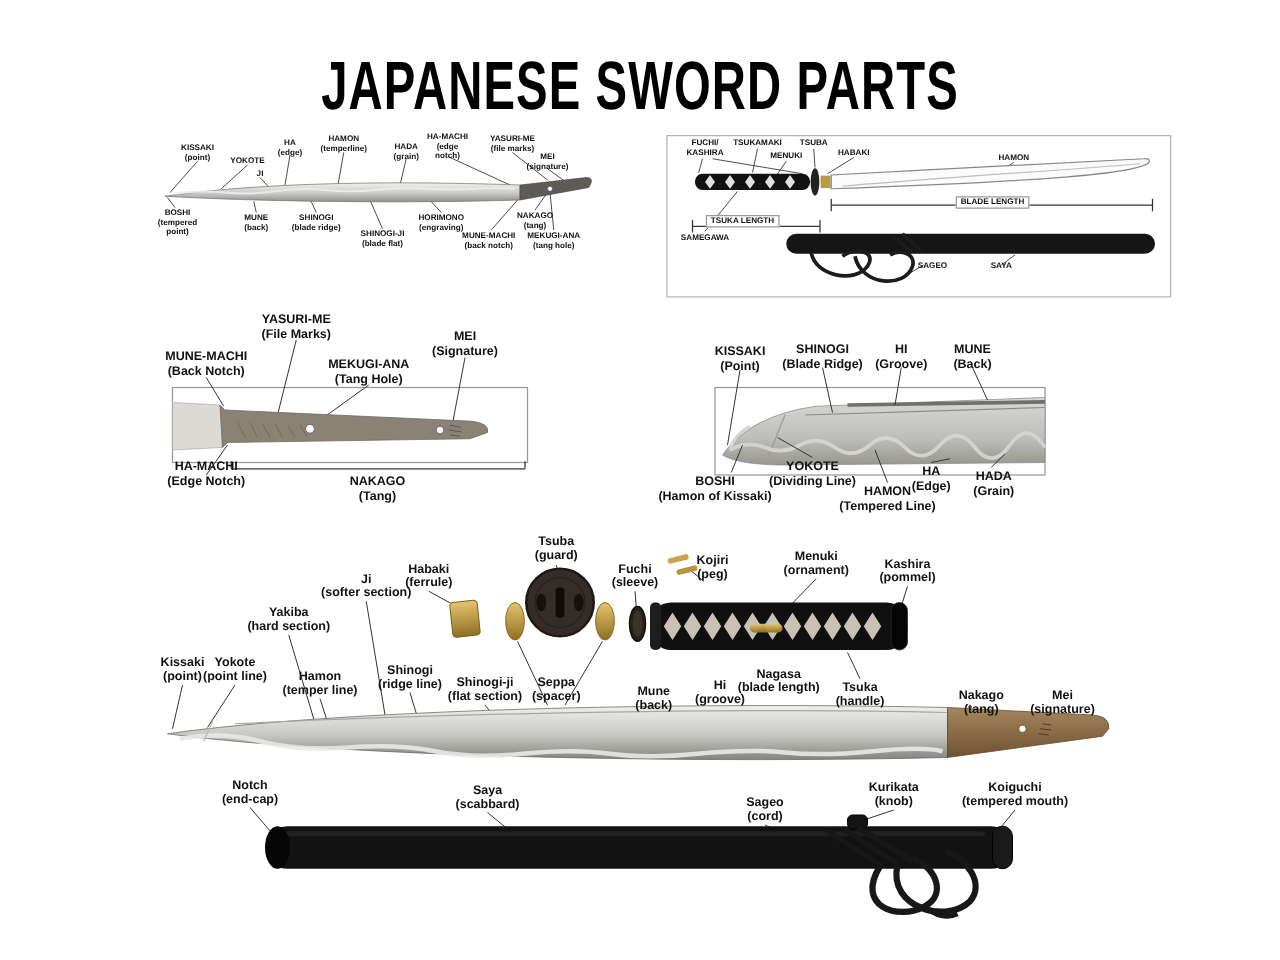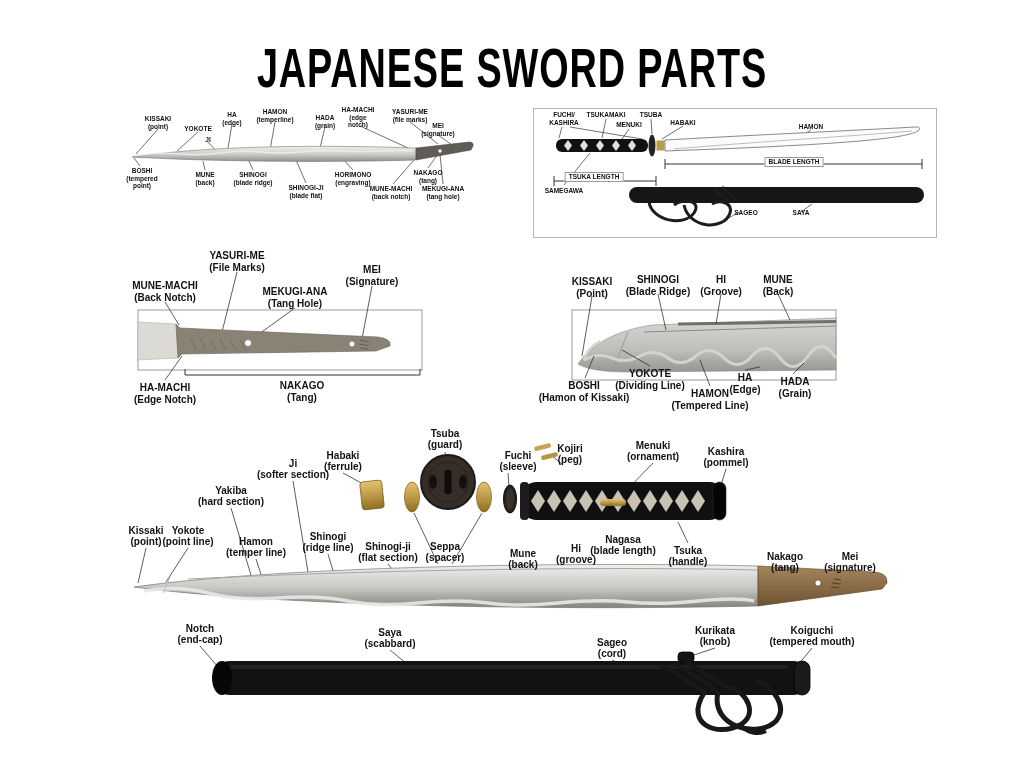--- a/index.html
+++ b/index.html
@@ -175,21 +175,21 @@
       </g>
     </svg>
     <div class="lbl s8" style="left:107px;top:2px">YASURI-ME
 (File Marks)</div>
     <div class="lbl s8" style="left:165px;top:38px">MEKUGI-ANA
 (Tang Hole)</div>
     <div class="lbl s8" style="left:242px;top:16px">MEI
 (Signature)</div>
     <div class="lbl s8" style="left:35px;top:32px">MUNE-MACHI
 (Back Notch)</div>
-    <div class="lbl s8" style="left:35px;top:134px">HA-MACHI
+    <div class="lbl s8" style="left:35px;top:120px">HA-MACHI
 (Edge Notch)</div>
     <div class="lbl s8" style="left:172px;top:132px">NAKAGO
 (Tang)</div>
   </div>
 
   <div class="sec" style="left:558px;top:268px;width:292px;height:145px">
     <svg width="292" height="145">
       <defs>
         <linearGradient id="steelC" x1="0" y1="0" x2="0" y2="1">
           <stop offset="0" stop-color="#d8d8d6"></stop>
@@ -223,21 +223,21 @@
     <div class="lbl s8" style="left:163px;top:6px">HI
 (Groove)</div>
     <div class="lbl s8" style="left:220px;top:6px">MUNE
 (Back)</div>
     <div class="lbl s8" style="left:92px;top:100px">YOKOTE
 (Dividing Line)</div>
     <div class="lbl s8" style="left:187px;top:104px">HA
 (Edge)</div>
     <div class="lbl s8" style="left:237px;top:108px">HADA
 (Grain)</div>
-    <div class="lbl s8" style="left:26px;top:112px">BOSHI
+    <div class="lbl s8" style="left:14px;top:112px">BOSHI
 (Hamon of Kissaki)</div>
     <div class="lbl s8" style="left:152px;top:120px">HAMON
 (Tempered Line)</div>
   </div>
 
   <div class="sec" style="left:118px;top:425px;width:795px;height:315px">
     <svg width="795" height="315">
       <defs>
         <linearGradient id="steelD" x1="0" y1="0" x2="0" y2="1">
           <stop offset="0" stop-color="#efefed"></stop>
@@ -351,21 +351,21 @@
         <path d="M586,268 C566,300 600,312 622,300 C640,290 630,268 612,262"></path>
         <path d="M600,267 C592,302 640,314 658,296 C670,282 656,262 638,256"></path>
         <path d="M622,300 C630,308 640,310 648,306" stroke-width="4"></path>
       </g>
     </svg>
 
     <div class="lbl s10" style="left:327px;top:3px">Tsuba
 (guard)</div>
     <div class="lbl s10" style="left:225px;top:25px">Habaki
 (ferrule)</div>
-    <div class="lbl s10" style="left:400px;top:25px">Fuchi
+    <div class="lbl s10" style="left:390px;top:25px">Fuchi
 (sleeve)</div>
     <div class="lbl s10" style="left:452px;top:18px">Kojiri
 (peg)</div>
     <div class="lbl s10" style="left:535px;top:15px">Menuki
 (ornament)</div>
     <div class="lbl s10" style="left:608px;top:21px">Kashira
 (pommel)</div>
     <div class="lbl s10" style="left:175px;top:33px">Ji
 (softer section)</div>
     <div class="lbl s10" style="left:113px;top:60px">Yakiba

